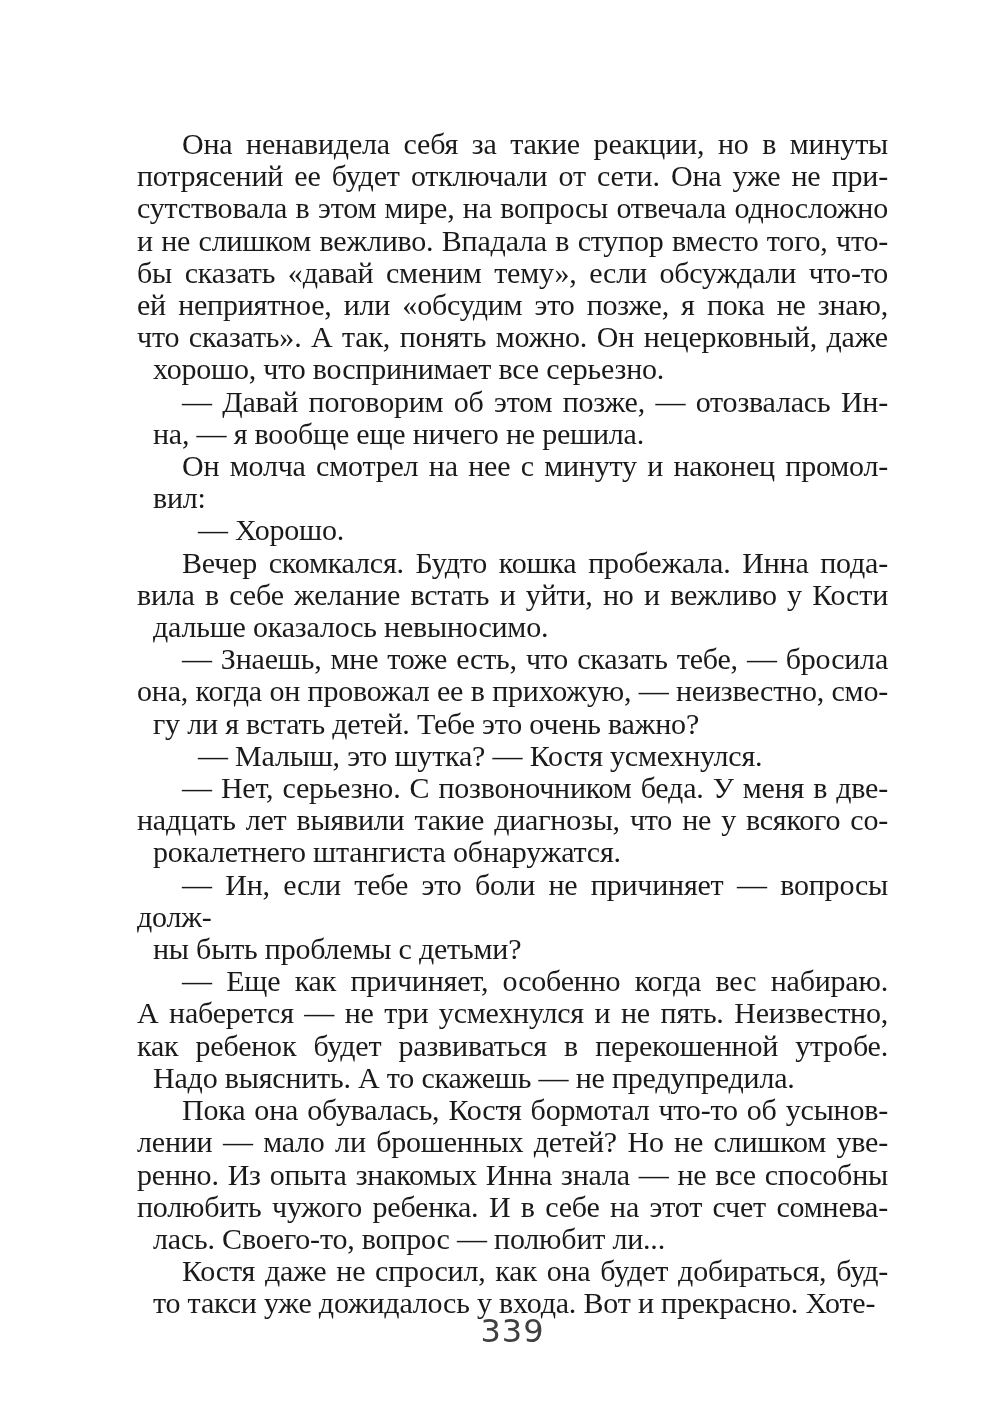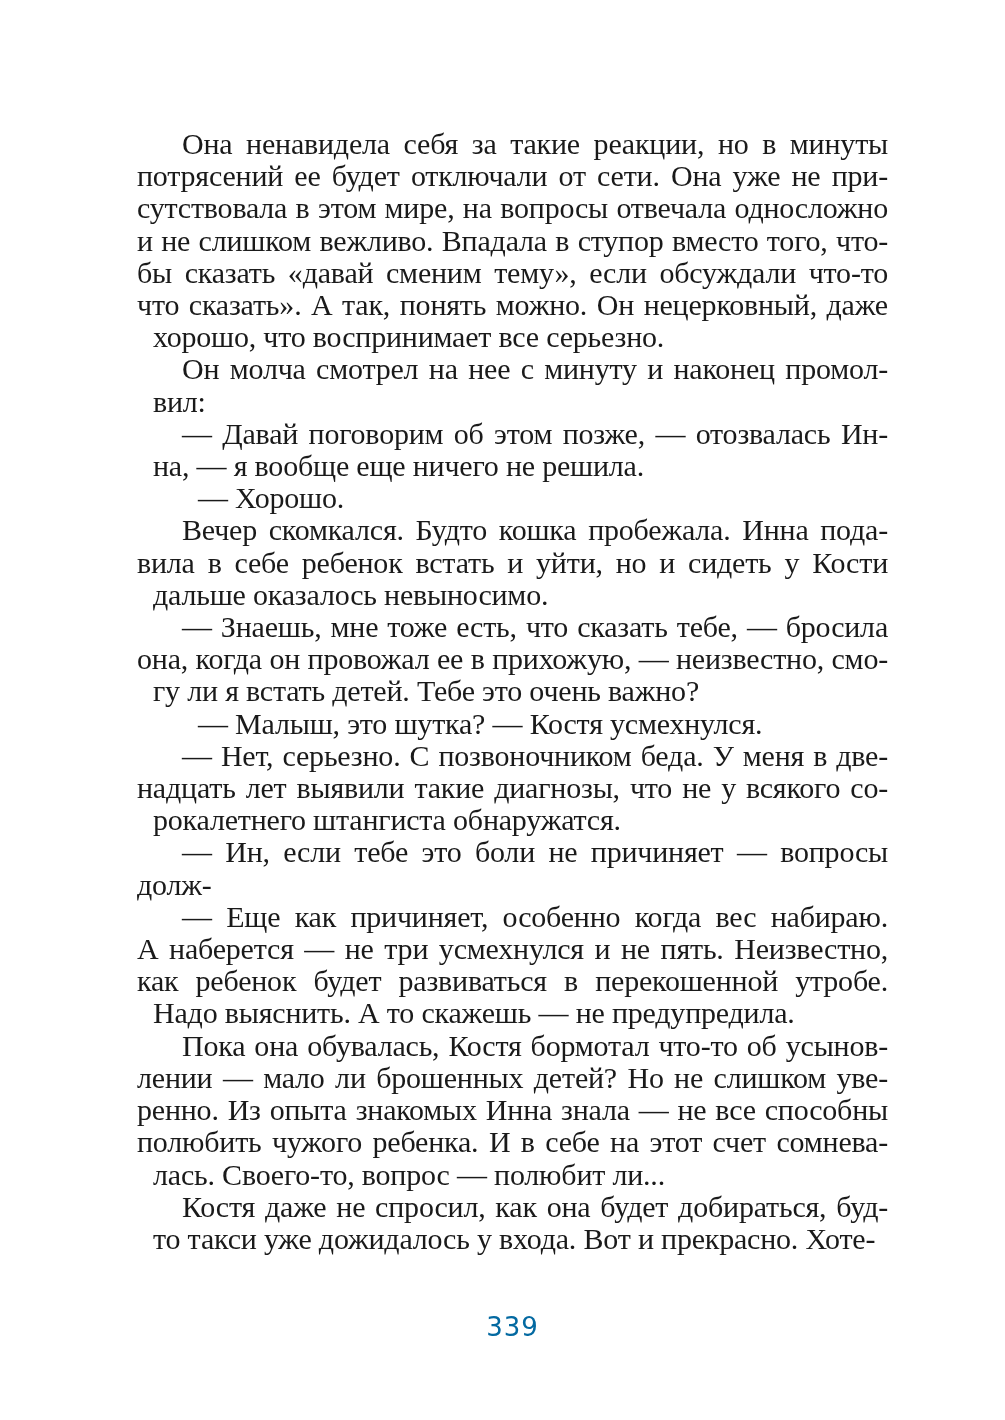--- a/index.html
+++ b/index.html
@@ -41,70 +41,72 @@
   .line.firstline {
     text-indent: 45px;
   }
   .page-number {
     position: absolute;
     left: 137px;
     top: 1312px;
     width: 751px;
     text-align: center;
     font-family: "DejaVu Sans", "Liberation Sans", sans-serif;
-    font-size: 26px;
+    font-size: 32px;
     letter-spacing: 1px;
-    color: #0369a1;
+    color: #404040;
   }
 </style>
 </head>
 <body>
 
 <div class="page">
   <div class="text-block">
       <p class="para">
         <span class="line firstline">Она ненавидела себя за такие реакции, но в минуты</span>
         <span class="line">потрясений ее будет отключали от сети. Она уже не при-</span>
         <span class="line">сутствовала в этом мире, на вопросы отвечала односложно</span>
         <span class="line">и не слишком вежливо. Впадала в ступор вместо того, что-</span>
         <span class="line">бы сказать «давай сменим тему», если обсуждали что-то</span>
+        <span class="line">ей неприятное, или «обсудим это позже, я пока не знаю,</span>
         <span class="line">что сказать». А так, понять можно. Он нецерковный, даже</span>
         <span class="line lastline">хорошо, что воспринимает все серьезно.</span>
+      </p>
+      <p class="para">
+        <span class="line firstline">— Давай поговорим об этом позже, — отозвалась Ин-</span>
+        <span class="line lastline">на, — я вообще еще ничего не решила.</span>
       </p>
       <p class="para">
         <span class="line firstline">Он молча смотрел на нее с минуту и наконец промол-</span>
         <span class="line lastline">вил:</span>
       </p>
       <p class="para">
-        <span class="line firstline">— Давай поговорим об этом позже, — отозвалась Ин-</span>
-        <span class="line lastline">на, — я вообще еще ничего не решила.</span>
-      </p>
-      <p class="para">
         <span class="line firstline lastline">— Хорошо.</span>
       </p>
       <p class="para">
         <span class="line firstline">Вечер скомкался. Будто кошка пробежала. Инна пода-</span>
-        <span class="line">вила в себе ребенок встать и уйти, но и сидеть у Кости</span>
+        <span class="line">вила в себе желание встать и уйти, но и вежливо у Кости</span>
         <span class="line lastline">дальше оказалось невыносимо.</span>
       </p>
       <p class="para">
         <span class="line firstline">— Знаешь, мне тоже есть, что сказать тебе, — бросила</span>
         <span class="line">она, когда он провожал ее в прихожую, — неизвестно, смо-</span>
         <span class="line lastline">гу ли я встать детей. Тебе это очень важно?</span>
       </p>
       <p class="para">
         <span class="line firstline lastline">— Малыш, это шутка? — Костя усмехнулся.</span>
       </p>
       <p class="para">
         <span class="line firstline">— Нет, серьезно. С позвоночником беда. У меня в две-</span>
         <span class="line">надцать лет выявили такие диагнозы, что не у всякого со-</span>
         <span class="line lastline">рокалетнего штангиста обнаружатся.</span>
       </p>
       <p class="para">
         <span class="line firstline">— Ин, если тебе это боли не причиняет — вопросы долж-</span>
+        <span class="line lastline">ны быть проблемы с детьми?</span>
       </p>
       <p class="para">
         <span class="line firstline">— Еще как причиняет, особенно когда вес набираю.</span>
         <span class="line">А наберется — не три усмехнулся и не пять. Неизвестно,</span>
         <span class="line">как ребенок будет развиваться в перекошенной утробе.</span>
         <span class="line lastline">Надо выяснить. А то скажешь — не предупредила.</span>
       </p>
       <p class="para">
         <span class="line firstline">Пока она обувалась, Костя бормотал что-то об усынов-</span>
         <span class="line">лении — мало ли брошенных детей? Но не слишком уве-</span>

